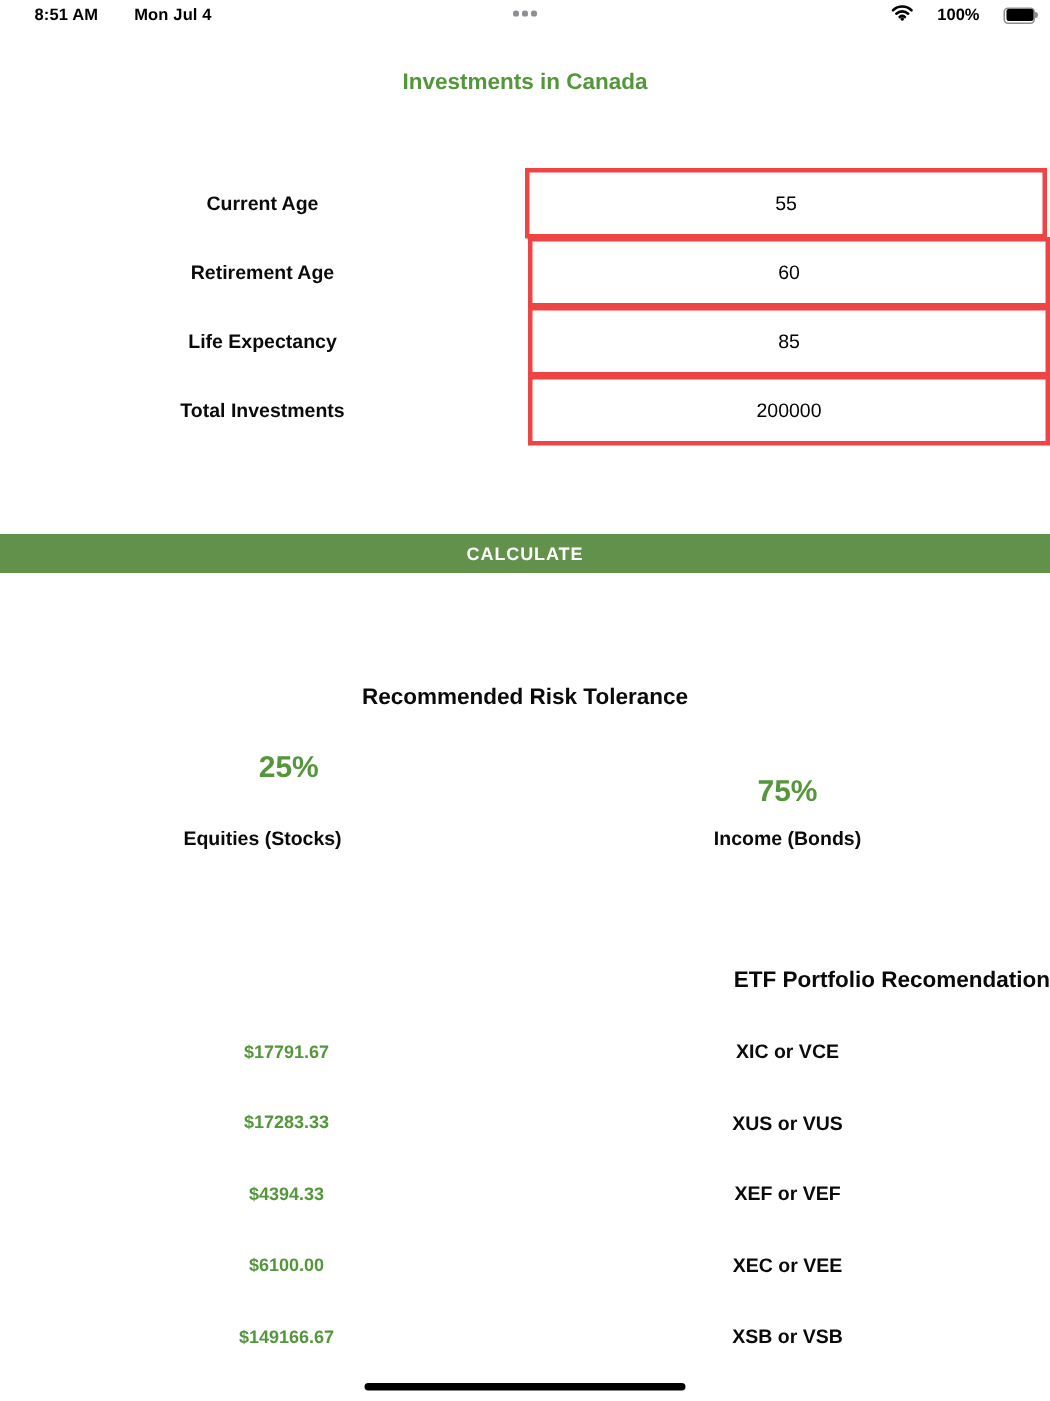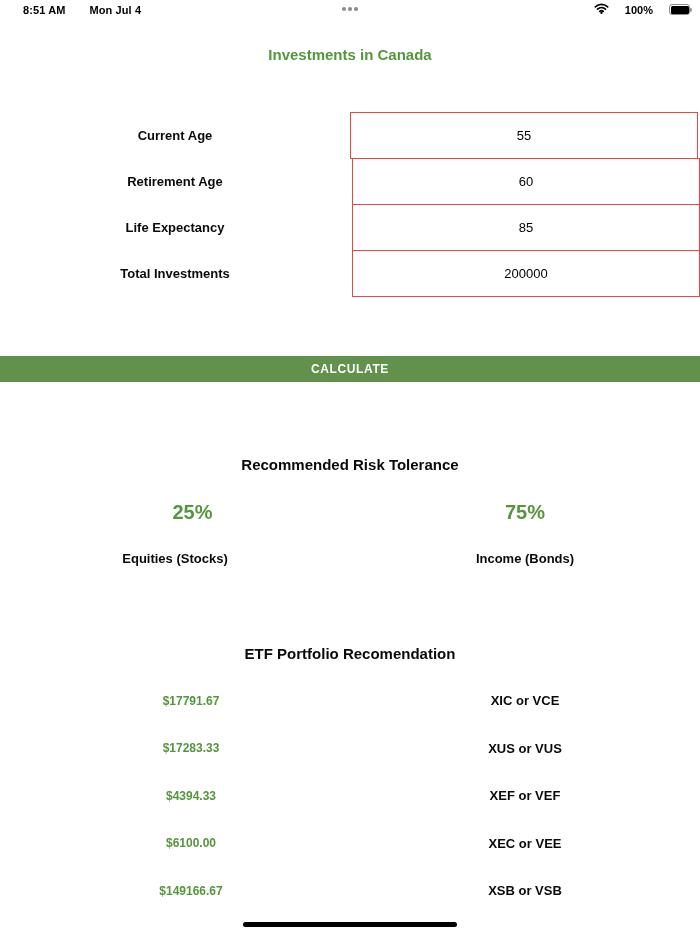--- a/index.html
+++ b/index.html
@@ -52,21 +52,21 @@
   
   .form { position:absolute; top:112px; left:0; width:700px; }
   .form-row { display:flex; height:47px; }
   .form-row + .form-row { margin-top:-1px;justify-content:space-between; }
   .form-label {
     width:350px; display:flex; align-items:center; justify-content:center;
     font-size:13px; font-weight:700; color:#0a0a0a;
   }
   .form-input {
     width:348px; height:47px;
-    border:1px solid #ef4444; background:#fff;
+    border:3px solid #ef4444; background:#fff;
     text-align:center; font-size:13px; color:#000;
     font-family:"Liberation Sans", sans-serif;
     outline:none; border-radius:0;
   }
 
   
   .calc-btn {
     position:absolute; top:356px; left:0; width:700px; height:26px;
     border:none; color:#ffffff;
     font-size:12px; font-weight:700; letter-spacing:0.6px;
@@ -80,21 +80,21 @@
     text-align:center; font-size:15px; font-weight:700; color:#0a0a0a;
   }
   .risk-percents { position:absolute; top:501px; left:0; width:700px; display:flex; }
   .risk-percents > div { width:350px; text-align:center; font-size:20px; font-weight:700; }
   .risk-labels { position:absolute; top:551px; left:0; width:700px; display:flex; }
   .risk-labels > div { width:350px; text-align:center; font-size:13px; font-weight:700; color:#0a0a0a; }
 
   
   .etf-heading {
     position:absolute; top:645px; left:0; width:700px;
-    text-align:center; font-size:15px; font-weight:700; color:#0a0a0a;
+    text-align:right; font-size:15px; font-weight:700; color:#0a0a0a;
   }
   .etf-rows { position:absolute; top:677px; left:0; width:700px; }
   .etf-row { display:flex; height:47.5px; align-items:center; }
   .etf-amount { width:350px; text-align:center; font-size:12px; font-weight:700;padding-left:32px; }
   .etf-ticker { width:350px; text-align:center; font-size:13px; font-weight:700; color:#0a0a0a; }
 
   
   .home-indicator {
     position:absolute; bottom:7px; left:243px; width:214px; height:5px;
     background:#000; border-radius:3px;
@@ -150,21 +150,21 @@
     <div class="form-label">Total Investments</div>
     <input class="form-input" type="text" value="200000" style="">
   </div>
 </div>
 
 <button class="calc-btn" style="background: rgb(97, 145, 74);">CALCULATE</button>
 
 <div class="risk-heading">Recommended Risk Tolerance</div>
 <div class="risk-percents">
   <div class="green-val" style="color: rgb(84, 150, 60); padding-left: 35px;">25%</div>
-  <div class="green-val" style="color: rgb(84, 150, 60);">75%</div>
+  <div class="green-val" style="color: rgb(84, 150, 60); margin-top: 16px;">75%</div>
 </div>
 <div class="risk-labels">
   <div>Equities (Stocks)</div>
   <div>Income (Bonds)</div>
 </div>
 
 <div class="etf-heading">ETF Portfolio Recomendation</div>
 <div class="etf-rows">
   <div class="etf-row">
     <div class="etf-amount" style="color: rgb(84, 150, 60);">$17791.67</div>

